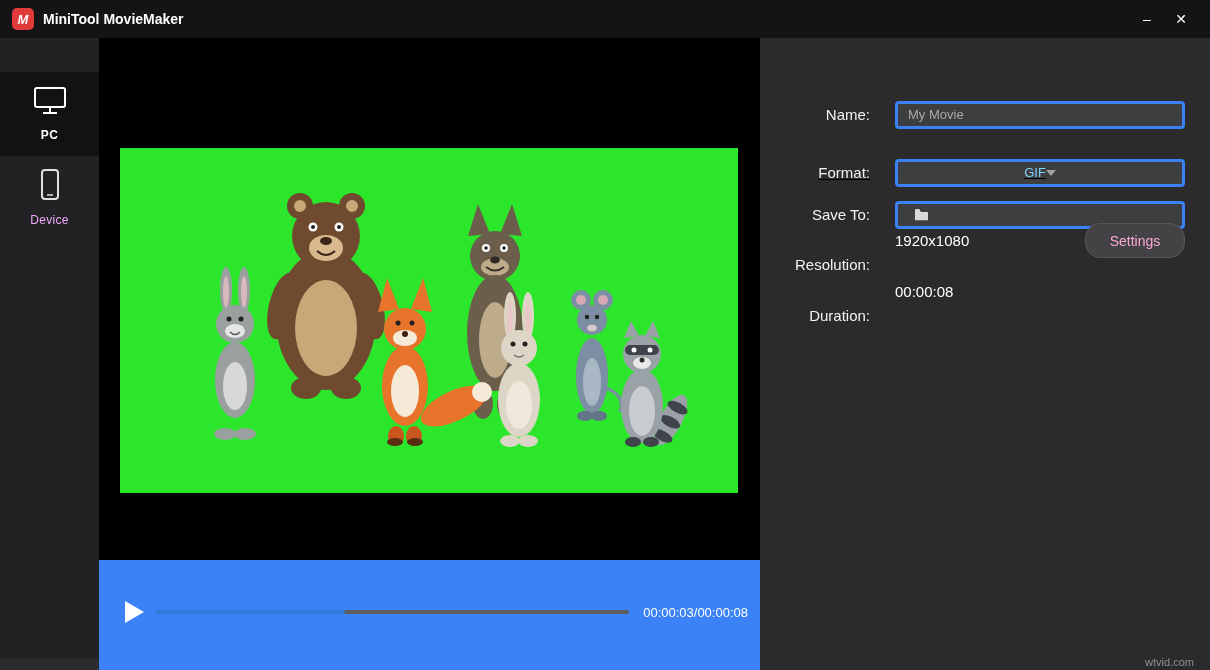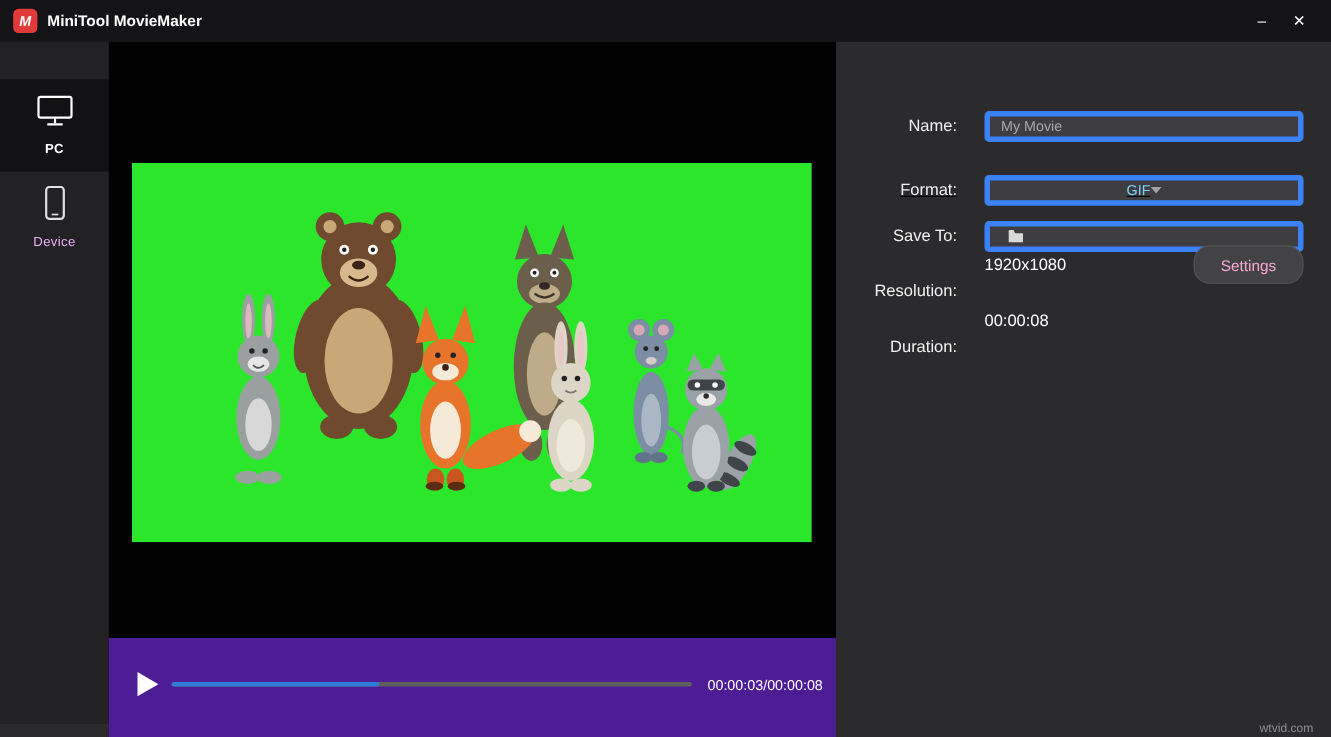--- a/index.html
+++ b/index.html
@@ -16,34 +16,34 @@
   
   .sidebar { position:absolute; top:38px; left:0; width:99px; bottom:12px; background:#222225; }
   .side-item { width:99px; height:84px; display:flex; flex-direction:column; align-items:center; justify-content:center; gap:9px; color:#f0abfc; font-size:12px; }
   .side-item.active { background:#121214; color:#ffffff; }
   .side-item .lbl { letter-spacing:.3px; }
   .side-item.active .lbl { font-weight:bold; }
 
   
   .preview { position:absolute; top:38px; left:99px; width:661px; bottom:0; background:#000; }
   .video { position:absolute; left:21px; top:110px; width:618px; height:345px; }
-  .controls { position:absolute; left:0; right:0; bottom:0; height:90px; background:#4c1d95; display:flex; align-items:center; padding:0 12px 6px 26px; }
+  .controls { position:absolute; left:0; right:0; bottom:0; height:110px; background:#3b82f6; display:flex; align-items:center; padding:0 12px 6px 26px; }
   .play-btn { width:0; height:0; border-left:19px solid #ffffff; border-top:11px solid transparent; border-bottom:11px solid transparent; cursor:pointer; }
   .progress { flex:1; height:4px; background:#5e5e5e; margin:0 14px 0 12px; border-radius:2px; position:relative; cursor:pointer; }
   .progress-fill { position:absolute; left:0; top:0; bottom:0; background:#2e7cd8; border-radius:2px; }
   .time { color:#ffffff; font-size:13px; white-space:nowrap; }
 
   
   .panel { position:absolute; top:38px; left:760px; right:0; bottom:0; background:#2b2b2d; }
   .row { position:absolute; left:0; width:450px; height:29px; display:flex; align-items:center; }
   .row-name { top:38px; } .row-format { top:96px;text-decoration:underline; } .row-save { top:138px; }
   .row-res { top:188px; } .row-dur { top:239px; }
   .f-label { width:110px; text-align:right; color:#f2f2f2; font-size:15px;margin-top:48px; }
   .f-control { margin-left:25px; }
-  .input { width:290px; height:28px; background:#3e3e40; border:5px solid #3b82f6; border-radius:4px; color:#a8a8a8; font-size:13px; padding:0 10px; display:flex; align-items:center;margin-top:48px; }
+  .input { width:290px; height:28px; background:#3e3e40; border:3px solid #3b82f6; border-radius:4px; color:#a8a8a8; font-size:13px; padding:0 10px; display:flex; align-items:center;margin-top:48px; }
   input.input { outline:none; }
   .select { justify-content:center; color:#7dd3fc; cursor:pointer; }
   .chev { width:0; height:0; border-left:5px solid transparent; border-right:5px solid transparent; border-top:6px solid #a0a0a0; }
   .pathbox { padding-right:6px; }
   .pathbox input { flex:1; min-width:0; background:transparent; border:none; outline:none; color:#c6c6c6; font-size:12px; white-space:nowrap; overflow:hidden; }
   .browse { margin-left:6px; display:flex; align-items:center; cursor:pointer; }
   .value { margin-left:25px; color:#ffffff; font-size:15px; }
   .settings-btn { position:absolute; left:325px; width:100px; height:35px; border-radius:15px; background:#434346; border:1px solid #565659; color:#f9a8d4; font-size:14px; display:flex; align-items:center; justify-content:center; cursor:pointer; }
   .export-btn { position:absolute; left:318px; bottom:41px; width:118px; height:30px; border-radius:15px; background:#2f80d9; color:#fff; font-size:15px; display:flex; align-items:center; justify-content:center; gap:7px; cursor:pointer; }
   .watermark { position:absolute; right:16px; bottom:2px; color:#8f8f8f; font-size:11px; }

